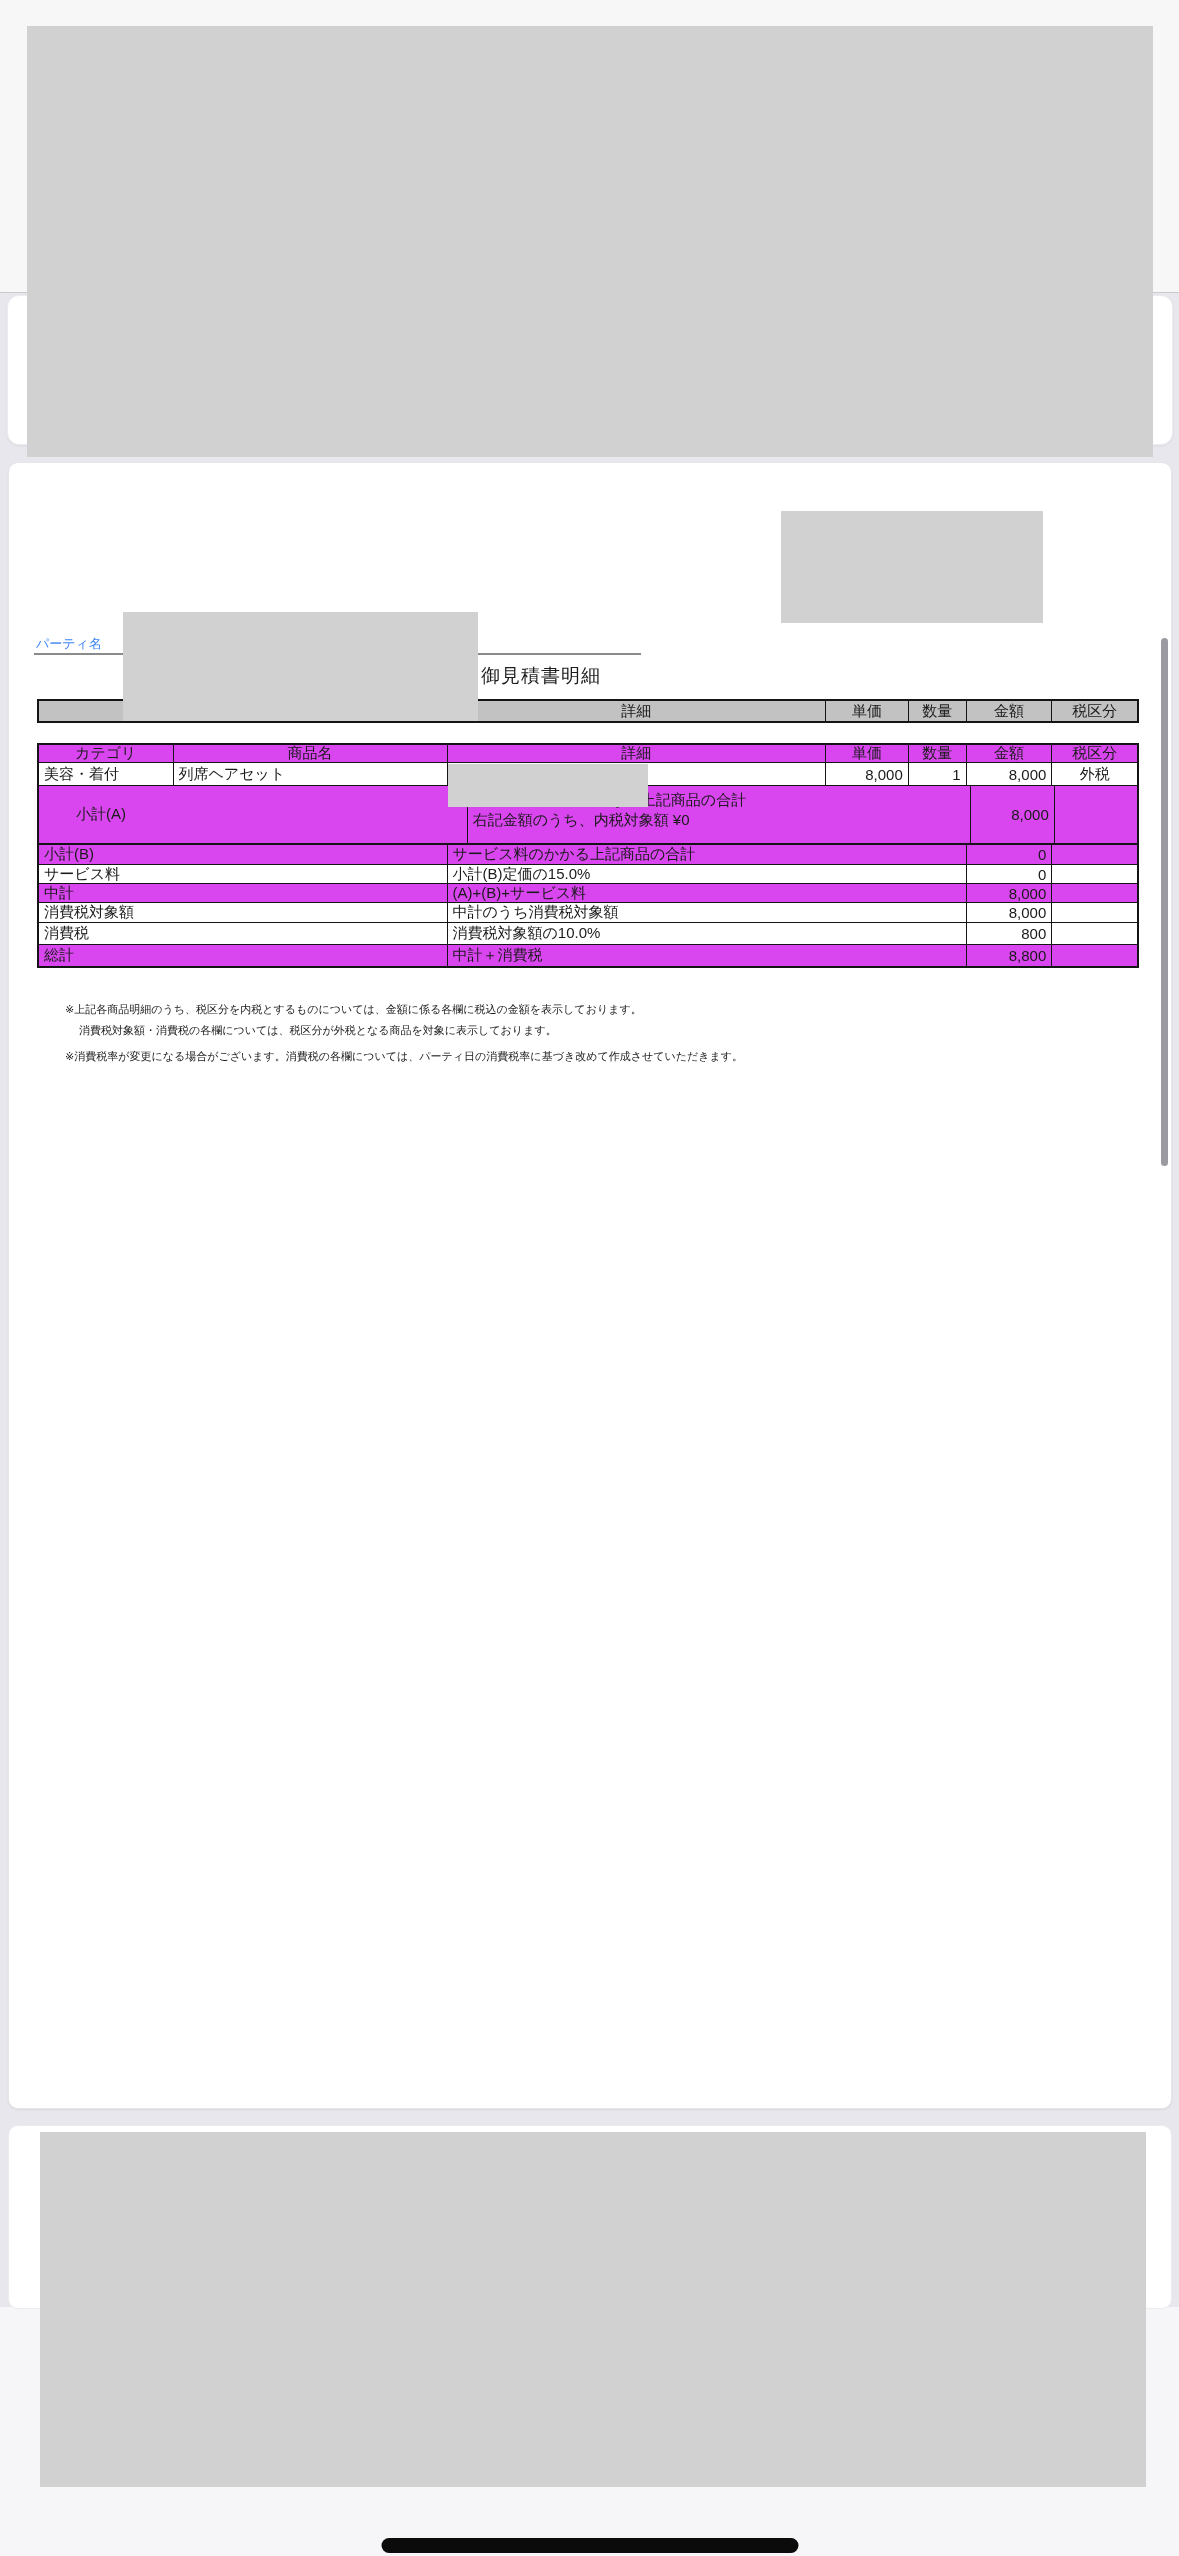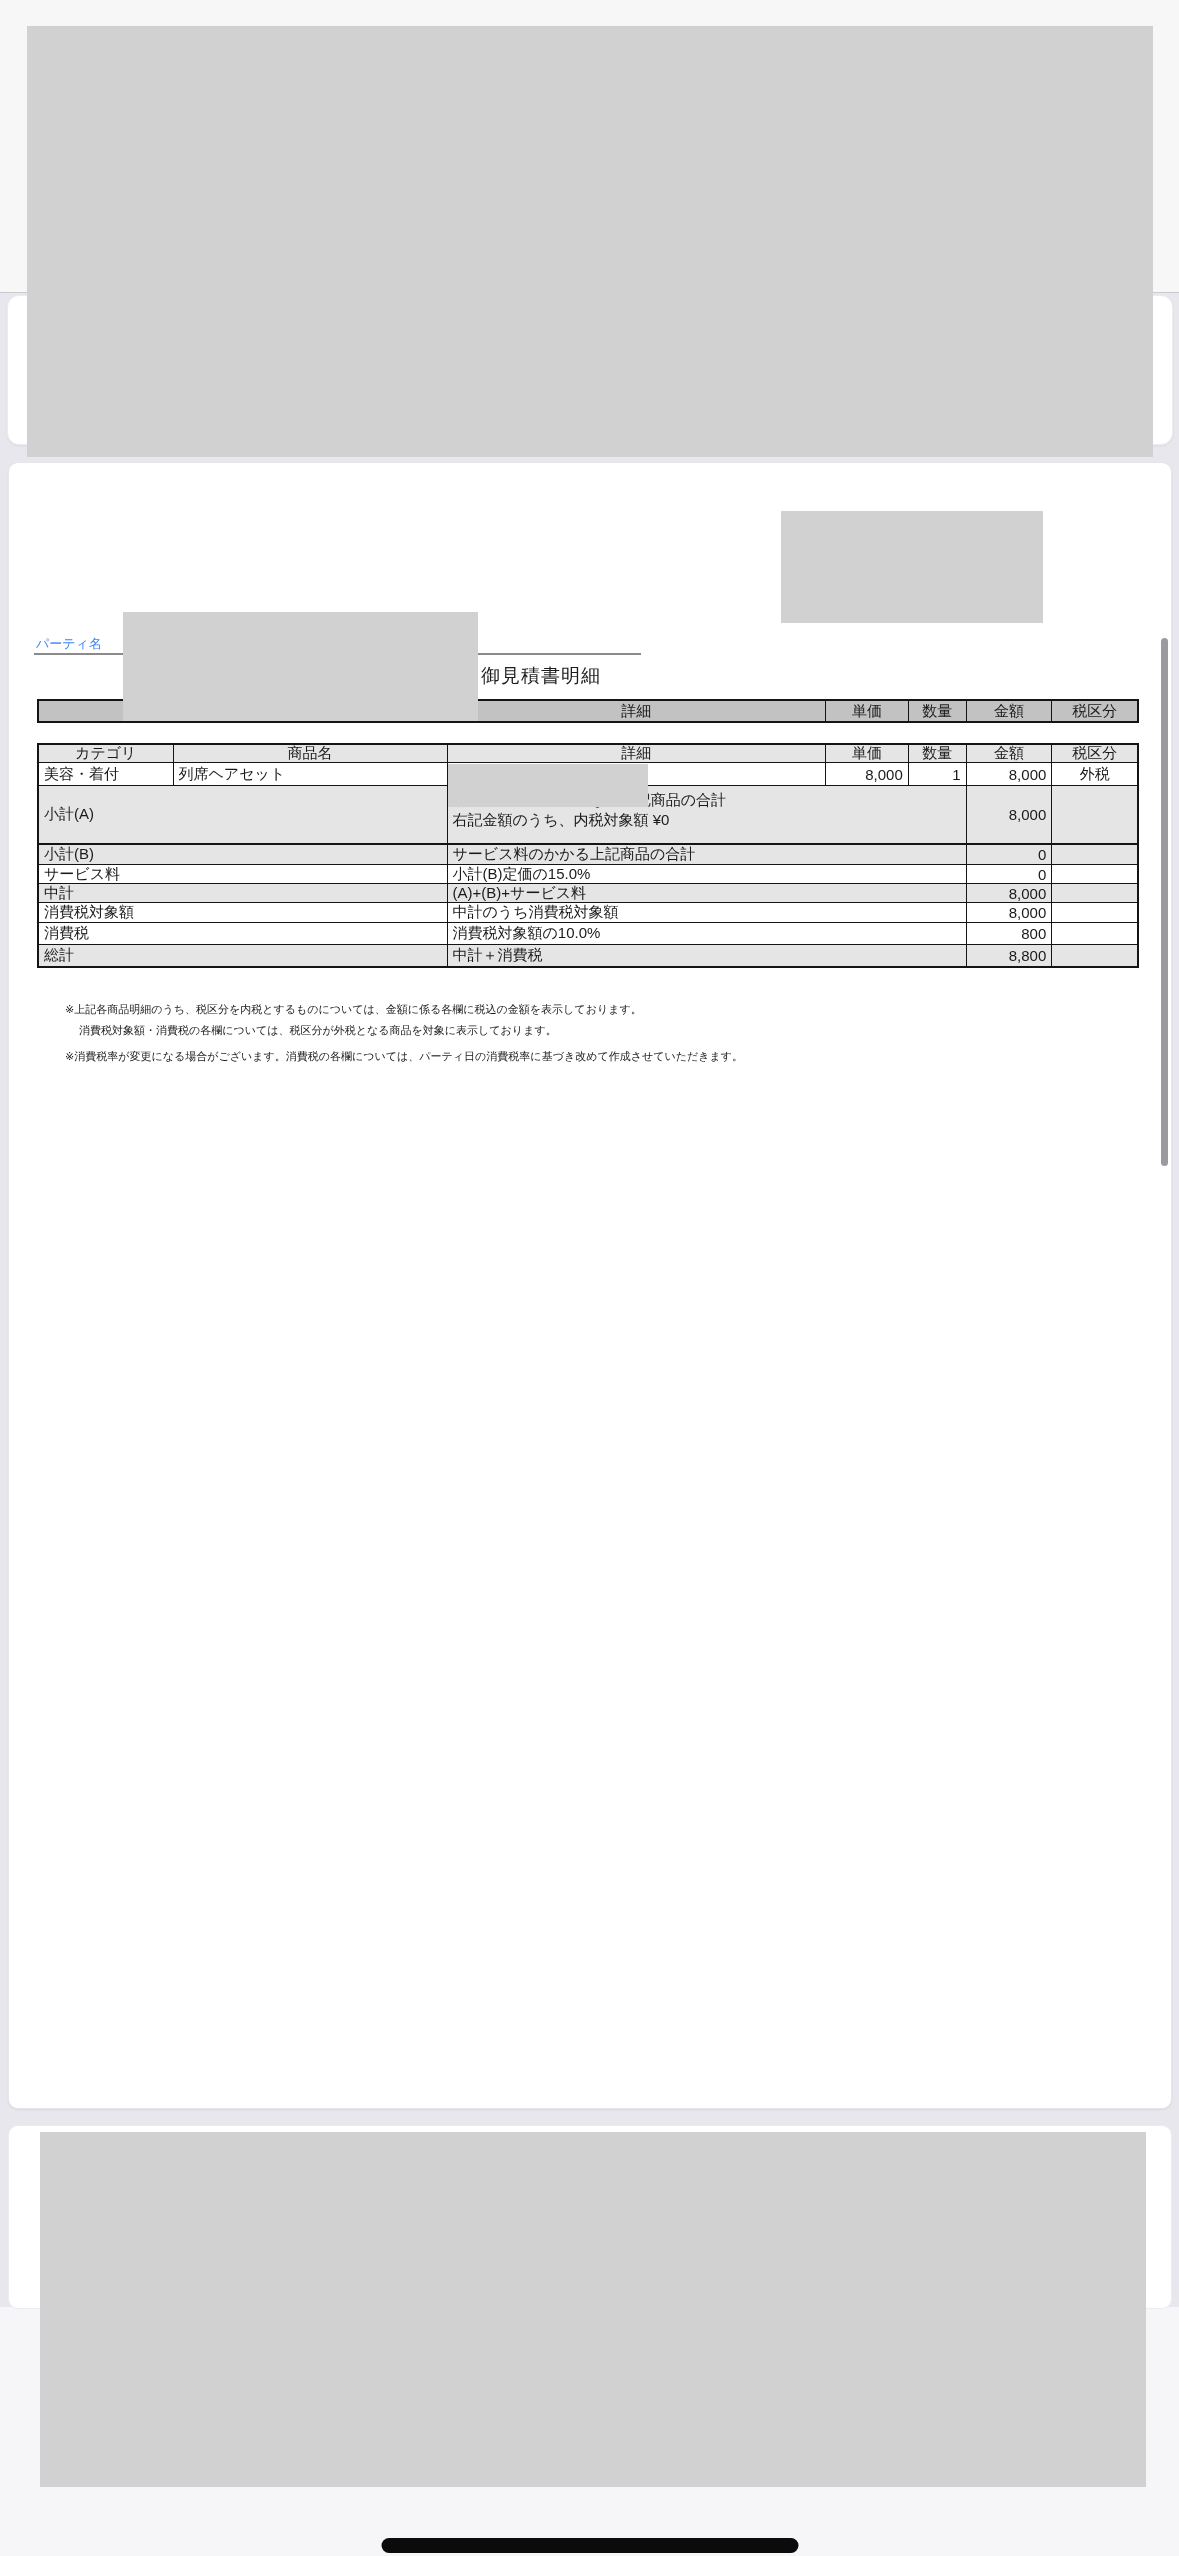--- a/index.html
+++ b/index.html
@@ -25,21 +25,21 @@
   .party-underline{left:25px;top:190px;width:607px;height:2px;background:#8a8a8a;z-index:3;}
   .redact-party{left:114px;top:149px;width:355px;height:109px;z-index:6;}
   .doc-title{left:0;top:200px;width:1064px;text-align:center;font-size:19px;letter-spacing:1px;color:#1c1c1c;z-index:3;}
 
   
   .tbl{box-sizing:border-box;border:2px solid #141414;z-index:3;font-size:15px;}
   .tbl1{left:28px;top:236px;width:1102px;height:24px;display:flex;background:#c2c2c2;}
   .tbl2{left:28px;top:280px;width:1102px;background:#ffffff;}
   .row{display:flex;box-sizing:border-box;border-bottom:1px solid #141414;}
   .row:last-child{border-bottom:none;}
-  .row.shade{background:#e5e5e5;}
+  .row.shade{background:#d946ef;}
   .row.thickb{border-bottom-width:2px;}
   .cell{box-sizing:border-box;border-right:1px solid #141414;display:flex;align-items:center;overflow:hidden;white-space:nowrap;}
   .cell:last-child{border-right:none;}
   .cell.center{justify-content:center;}
   .cell.right{justify-content:flex-end;padding-right:5px;}
   .cell.left{padding-left:5px;}
   
   .c-cat{width:135px;} .c-prod{width:275px;} .c-det{width:380px;}
   .c-unit{width:83px;} .c-qty{width:58px;} .c-amt{width:86px;} .c-tax{width:85px;}
   .c-merge2{width:410px;} .c-merge3{width:521px;}
@@ -102,21 +102,21 @@
     <div class="row" style="height:23px;">
       <div class="cell c-cat left">美容・着付</div>
       <div class="cell c-prod left">列席ヘアセット</div>
       <div class="cell c-det left"></div>
       <div class="cell c-unit right">8,000</div>
       <div class="cell c-qty right">1</div>
       <div class="cell c-amt right">8,000</div>
       <div class="cell c-tax center">外税</div>
     </div>
 
-    <div class="row shade thickb" style="height:59px;">
+    <div class="row shade thickb" style="height:59px;padding-left:32px;">
       <div class="cell c-merge2 left">小計(A)</div>
       <div class="cell c-merge3" style="align-items:flex-start;">
         <span class="desc2line"><span>サービス料のかからない上記商品の合計</span><br>
         <span>右記金額のうち、内税対象額 ¥0</span></span>
       </div>
       <div class="cell c-amt right">8,000</div>
       <div class="cell c-tax"></div>
     </div>
 
     <div class="row shade" style="height:20px;">

